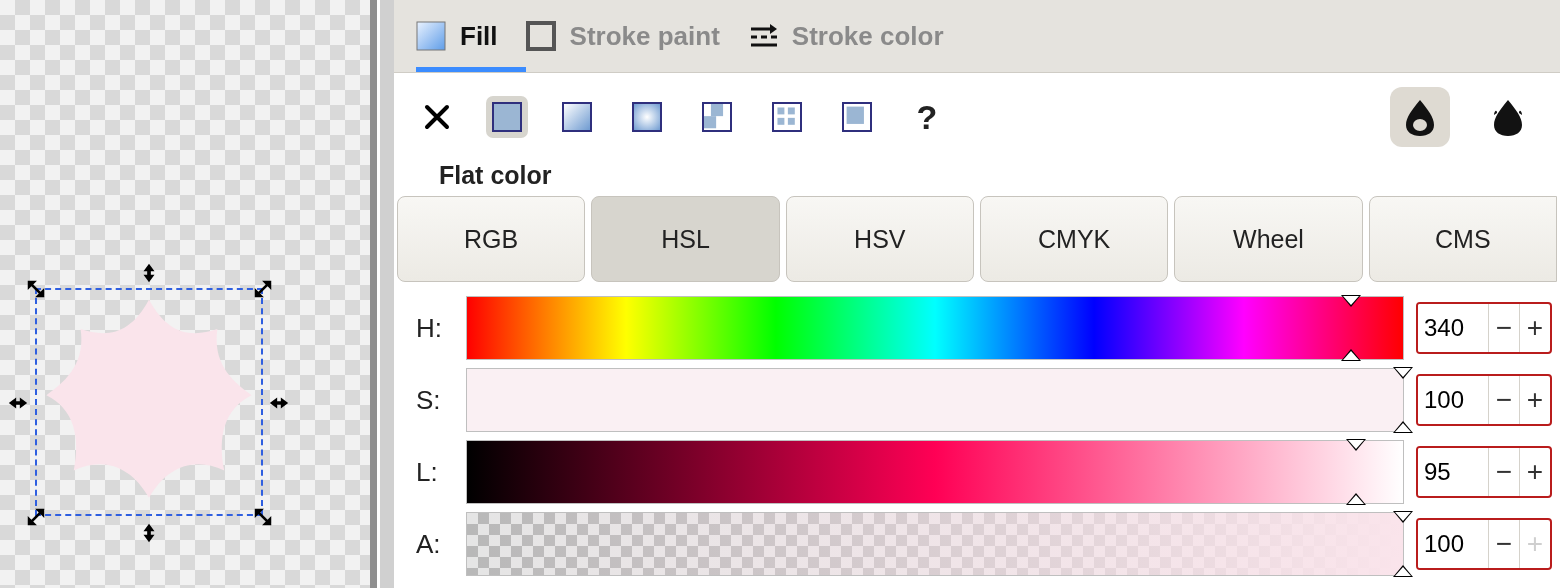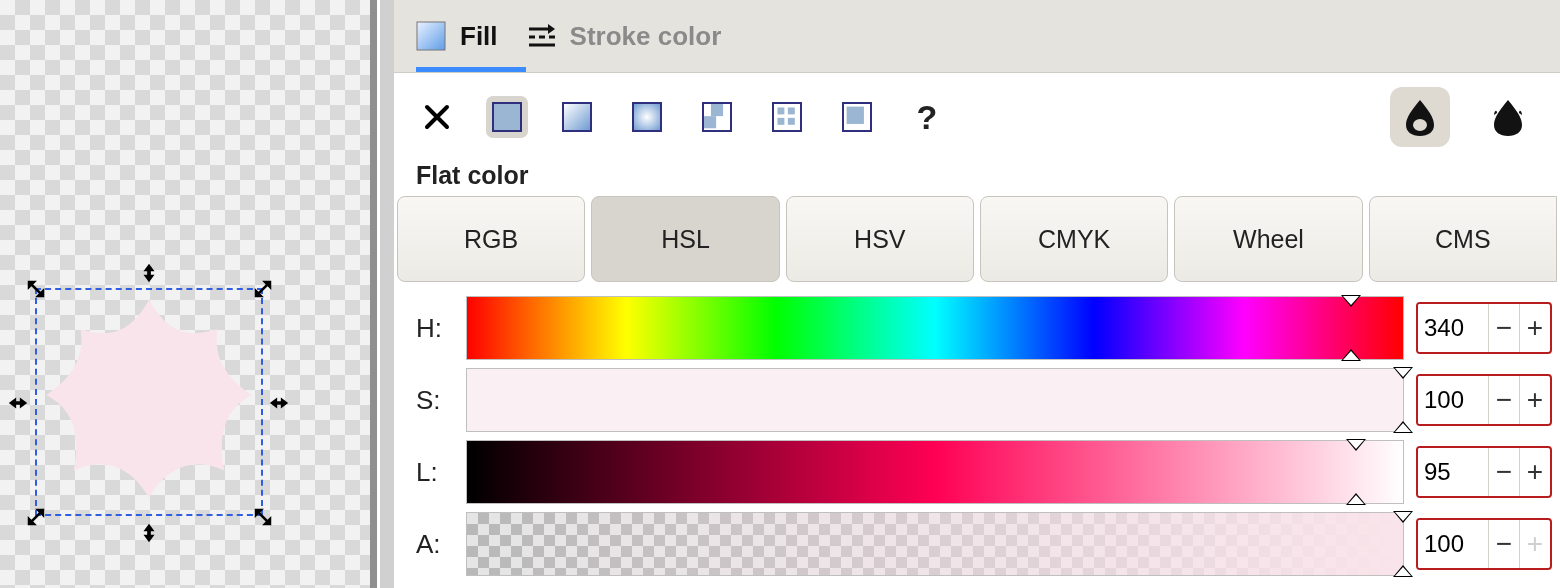--- a/index.html
+++ b/index.html
@@ -33,21 +33,21 @@
 
 .toolbar{display:flex;align-items:center;padding:14px 22px 10px 22px;gap:28px;}
 .tool-btn{width:42px;height:42px;display:flex;align-items:center;justify-content:center;border-radius:7px;}
 .tool-btn.sel{background:#d7d5ce;}
 .tool-btn svg,.tool-btn .swatch{width:30px;height:30px;}
 .swatch{border:2px solid #2f2f7d;box-sizing:border-box;}
 .spacer{flex:1;}
 .big-btn{width:60px;height:60px;border-radius:12px;display:flex;align-items:center;justify-content:center;}
 .big-btn.bg{background:#dedad2;}
 
-.section-label{font-size:25px;font-weight:700;padding:4px 22px 6px 22px;}
+.section-label{font-size:25px;font-weight:700;padding:4px 22px 6px 22px;margin-left:23px;}
 
 .mode-tabs{display:flex;height:86px;margin:0 3px;gap:6px;}
 .mode-tab{flex:1;border:1px solid #c7c4bd;border-radius:8px;background:linear-gradient(#f8f7f4,#eceae4);font-size:25px;display:flex;align-items:center;justify-content:center;cursor:pointer;}
 .mode-tab.sel{background:#d7d5ce;}
 .mode-tab.last{border-top-right-radius:0;border-bottom-right-radius:0;}
 
 .sliders{padding:10px 8px 0 22px;}
 .row{display:flex;align-items:center;height:72px;gap:12px;}
 .row .lab{width:38px;font-size:26px;}
 .track{flex:1;height:62px;border:1px solid #bfbfbf;position:relative;overflow:visible;}
@@ -132,20 +132,28 @@
                   <stop offset="1" stop-color="#5f9de8"></stop>
                 </linearGradient>
               </defs>
             </svg>
         </span>
         <span>Fill</span>
       </div>
       <div class="tab">
         <span class="tab-icon">
           <svg viewBox="0 0 30 30">
+              <rect x="2" y="2" width="26" height="26" fill="none" stroke="#555" stroke-width="4"></rect>
+            </svg>
+        </span>
+        <span>Stroke paint</span>
+      </div>
+      <div class="tab">
+        <span class="tab-icon">
+          <svg viewBox="0 0 30 30">
             <line x1="3" y1="8" x2="22" y2="8" stroke="#111" stroke-width="3"></line>
             <path d="M22 3 L29 8 L22 13 Z" fill="#111"></path>
             <line x1="3" y1="16" x2="9" y2="16" stroke="#111" stroke-width="3"></line>
             <line x1="13" y1="16" x2="19" y2="16" stroke="#111" stroke-width="3"></line>
             <line x1="23" y1="16" x2="29" y2="16" stroke="#111" stroke-width="3"></line>
             <line x1="3" y1="24" x2="29" y2="24" stroke="#111" stroke-width="3"></line>
           </svg>
         </span>
         <span>Stroke color</span>
       </div>

